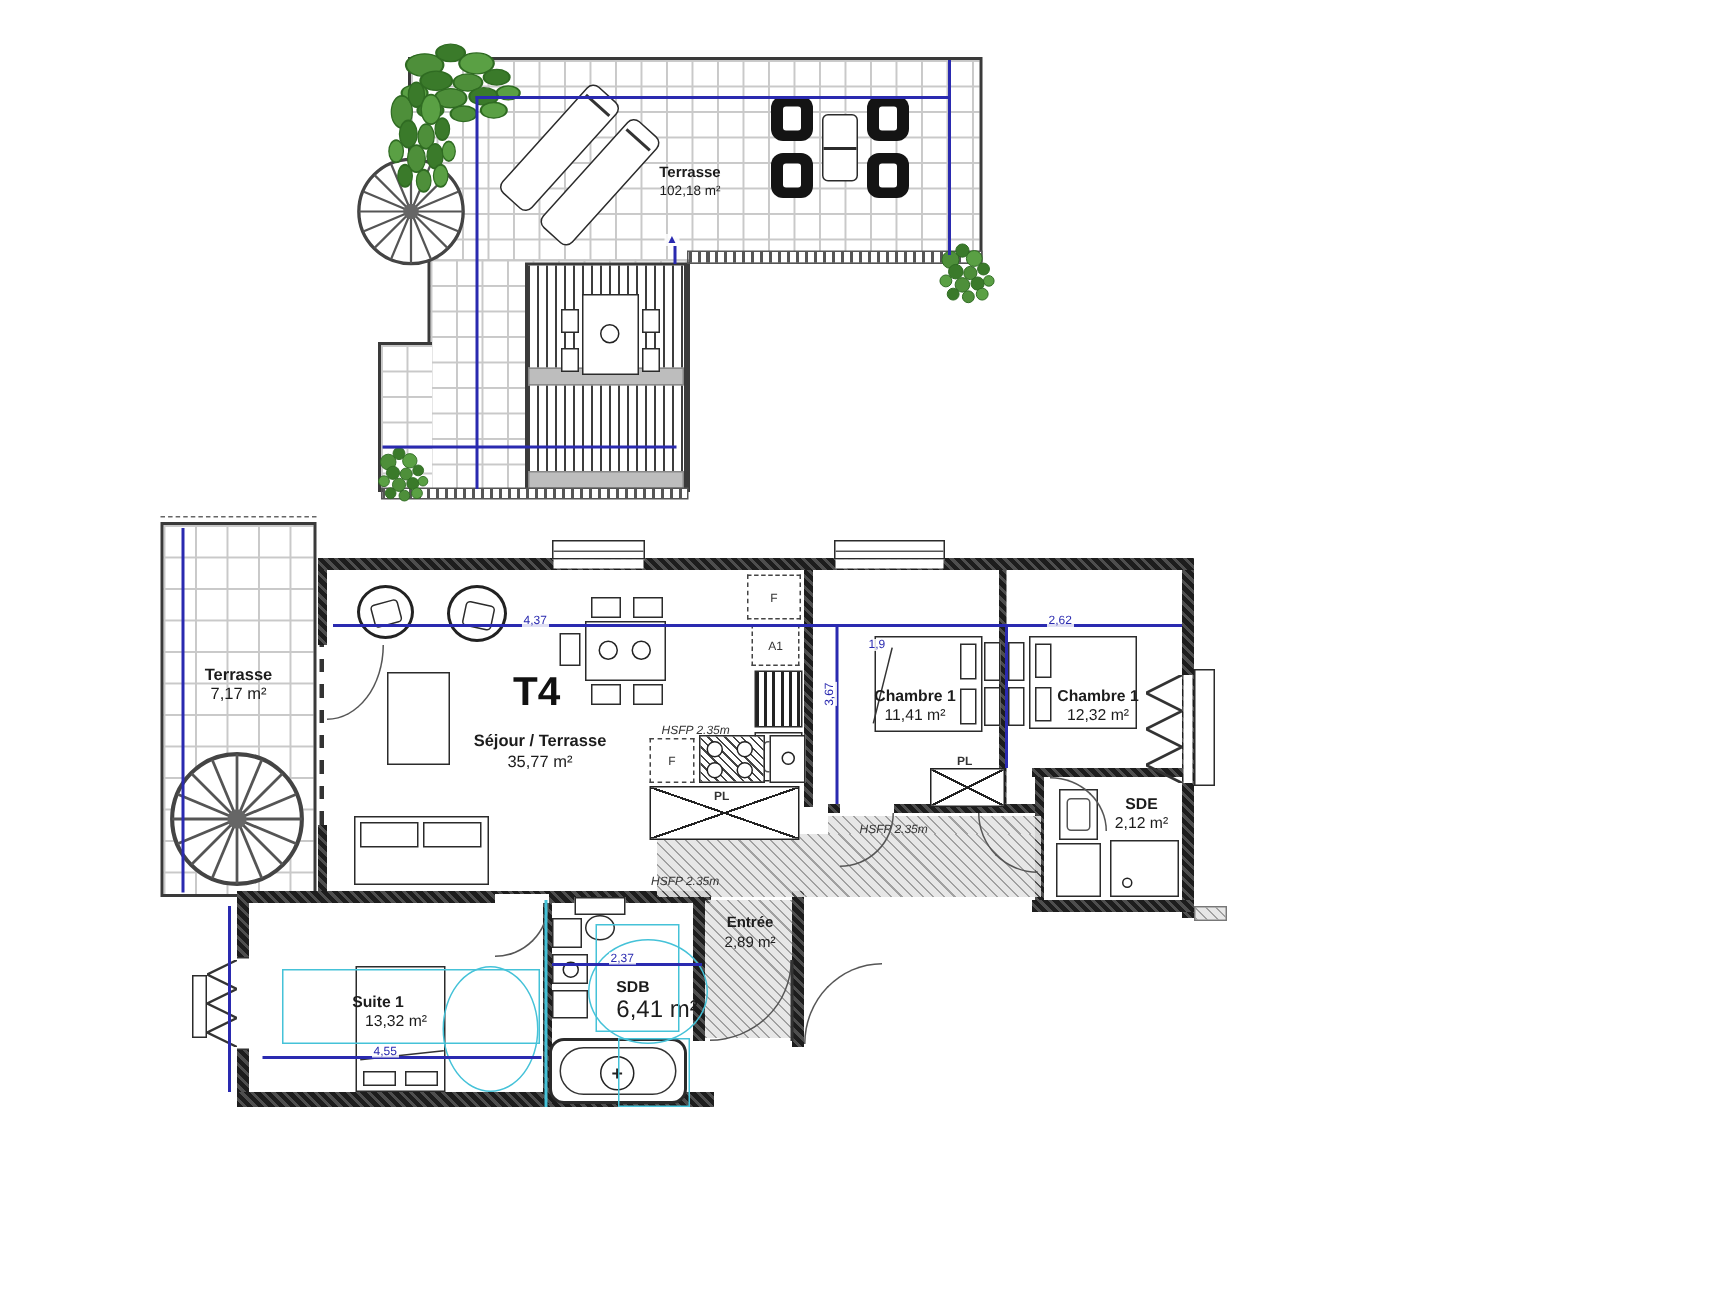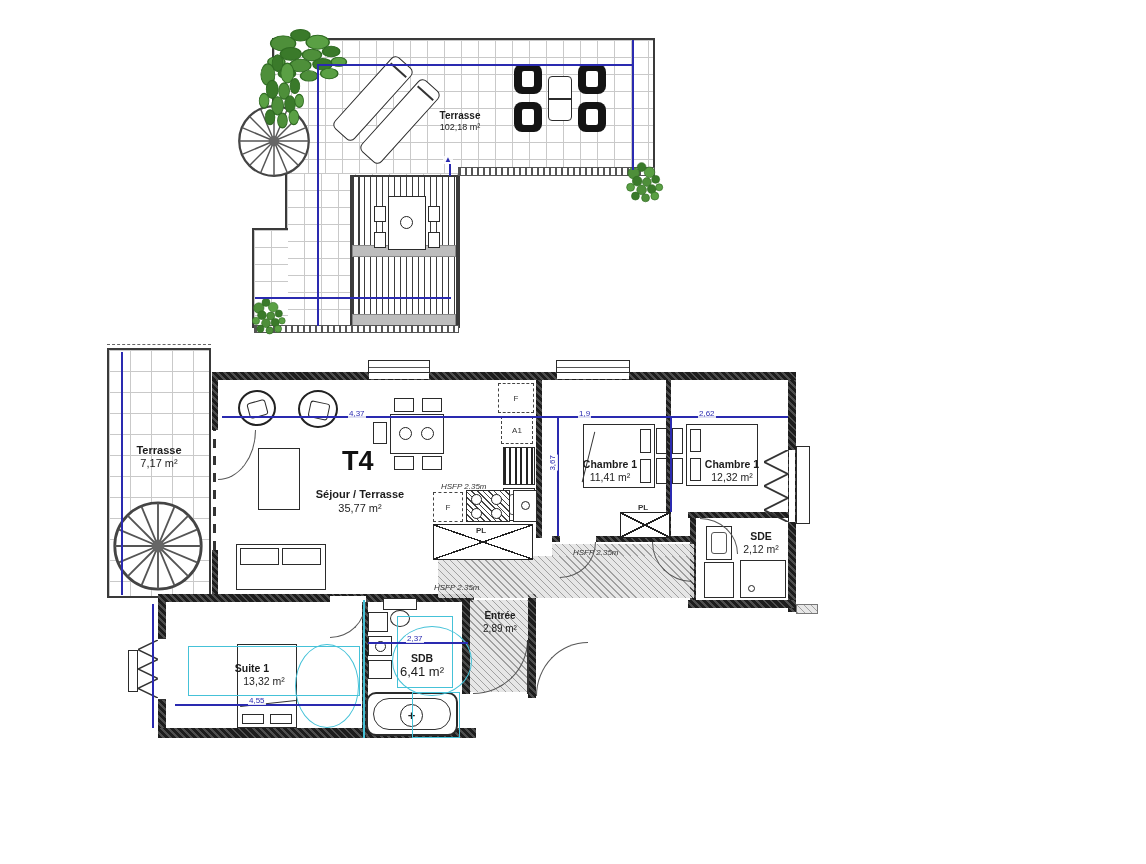--- a/index.html
+++ b/index.html
@@ -324,35 +324,35 @@
   <div class="abs furn" style="left:368px;top:612px;width:20px;height:20px;"></div>
   <div class="abs furn" style="left:368px;top:636px;width:24px;height:20px;">
       <div class="abs ring" style="left:6px;top:4px;width:11px;height:11px;border-width:1.5px;"></div>
     </div>
   <div class="abs furn" style="left:368px;top:660px;width:24px;height:19px;"></div>
   <div class="abs furn" style="left:366px;top:692px;width:92px;height:44px;border-radius:10px;border-width:2px;">
     <div class="abs" style="left:5px;top:4px;right:5px;bottom:4px;border:1.5px solid #333;border-radius:16px;"></div>
     <div class="abs ring" style="left:32px;top:10px;width:23px;height:23px;border-width:1.5px;display:flex;align-items:center;justify-content:center;font-size:13px;font-weight:bold;">+</div>
   </div>
   <div class="abs rl" style="left:392px;top:652px;width:60px;font-size:10.5px;">SDB</div>
-  <div class="abs ra" style="left:392px;top:665px;width:60px;font-size:13px;">6,41 m²</div>
+  <div class="abs ra" style="left:408px;top:665px;width:60px;font-size:16px;">6,41 m²</div>
   <div class="abs cyan" style="left:397px;top:616px;width:56px;height:72px;"></div>
   <div class="abs cyan" style="left:392px;top:626px;width:80px;height:70px;border-radius:50%;"></div>
   <div class="abs cyan" style="left:412px;top:692px;width:48px;height:46px;"></div>
   <div class="abs cyanl" style="left:363px;top:600px;width:2px;height:138px;"></div>
 
   <div class="abs arc" style="left:218px;top:430px;width:38px;height:50px;border-width:0 1px 1px 0;border-radius:0 0 100% 0;"></div>
   <div class="abs" style="left:560px;top:536px;width:36px;height:6px;background:#fff;"></div>
   <div class="abs arc" style="left:560px;top:542px;width:36px;height:36px;border-width:0 1px 1px 0;border-radius:0 0 100% 0;"></div>
   <div class="abs arc" style="left:652px;top:542px;width:40px;height:40px;border-width:0 0 1px 1px;border-radius:0 0 0 100%;"></div>
   <div class="abs arc" style="left:700px;top:518px;width:38px;height:36px;border-width:1px 1px 0 0;border-radius:0 100% 0 0;"></div>
 
   <div class="abs dimh" style="left:222px;top:416px;width:566px;"></div>
   <div class="abs dimt" style="left:348px;top:410px;">4,37</div>
-  <div class="abs dimt" style="left:578px;top:410px;">1,9</div>
+  <div class="abs dimt" style="left:578px;top:426px;">1,9</div>
   <div class="abs dimt" style="left:698px;top:410px;">2,62</div>
   <div class="abs dimv" style="left:557px;top:416px;height:120px;"></div>
   <div class="abs dimt dimtv" style="left:548px;top:455px;">3,67</div>
   <div class="abs dimv" style="left:670px;top:416px;height:96px;"></div>
   <div class="abs dimv" style="left:152px;top:604px;height:124px;"></div>
   <div class="abs dimh" style="left:175px;top:704px;width:186px;"></div>
   <div class="abs dimt" style="left:248px;top:697px;">4,55</div>
   <div class="abs dimh" style="left:368px;top:642px;width:100px;"></div>
   <div class="abs dimt" style="left:406px;top:635px;">2,37</div>
 

